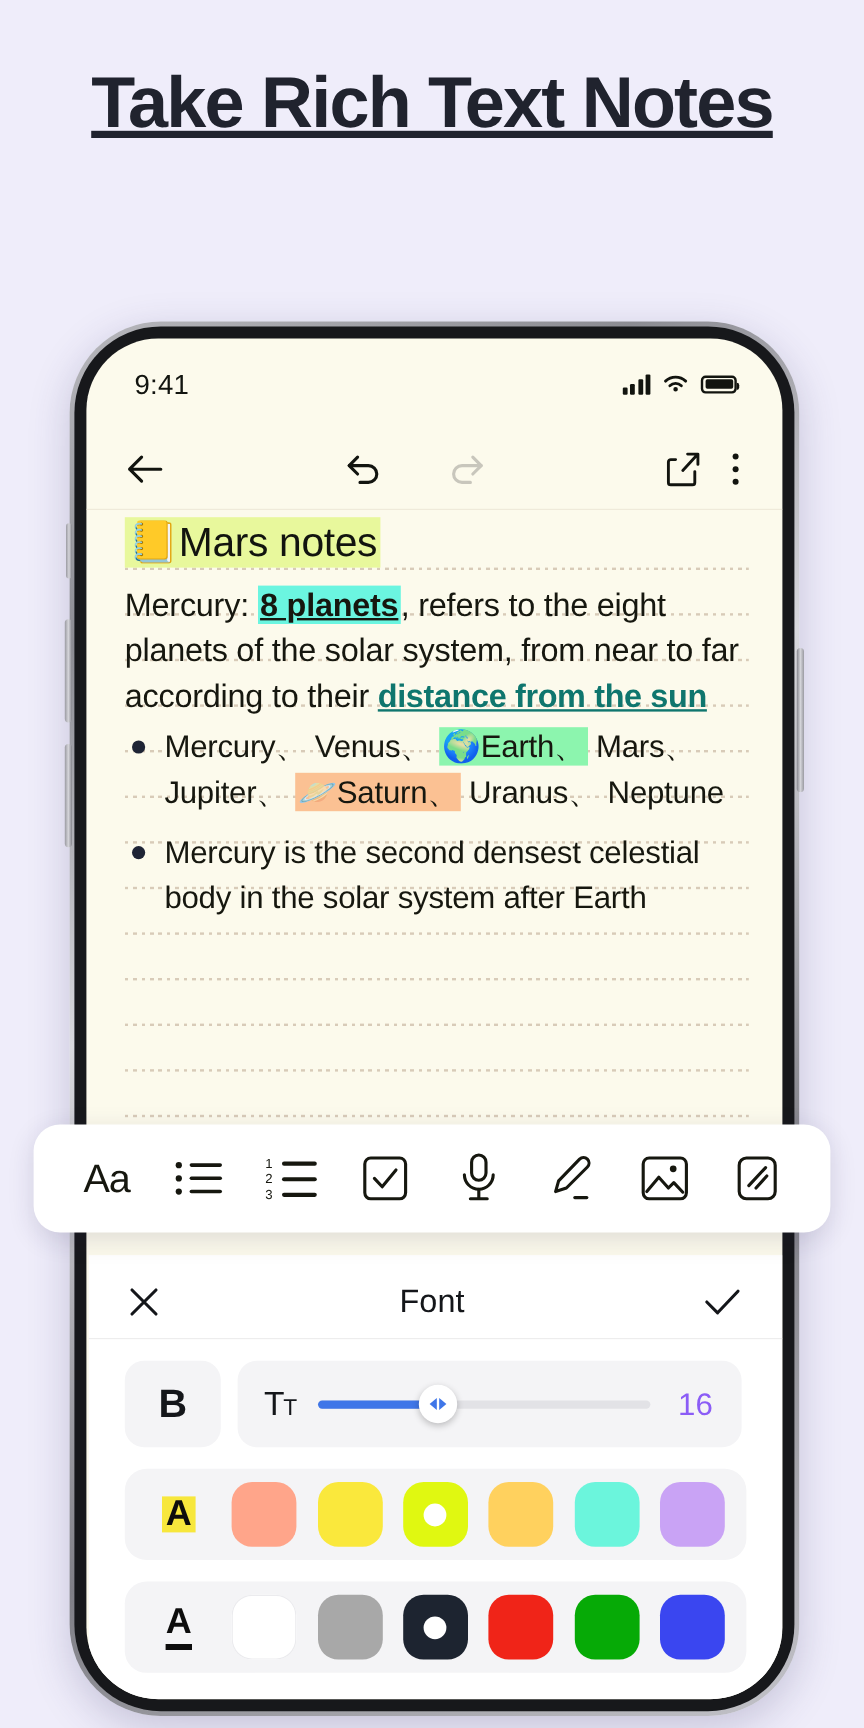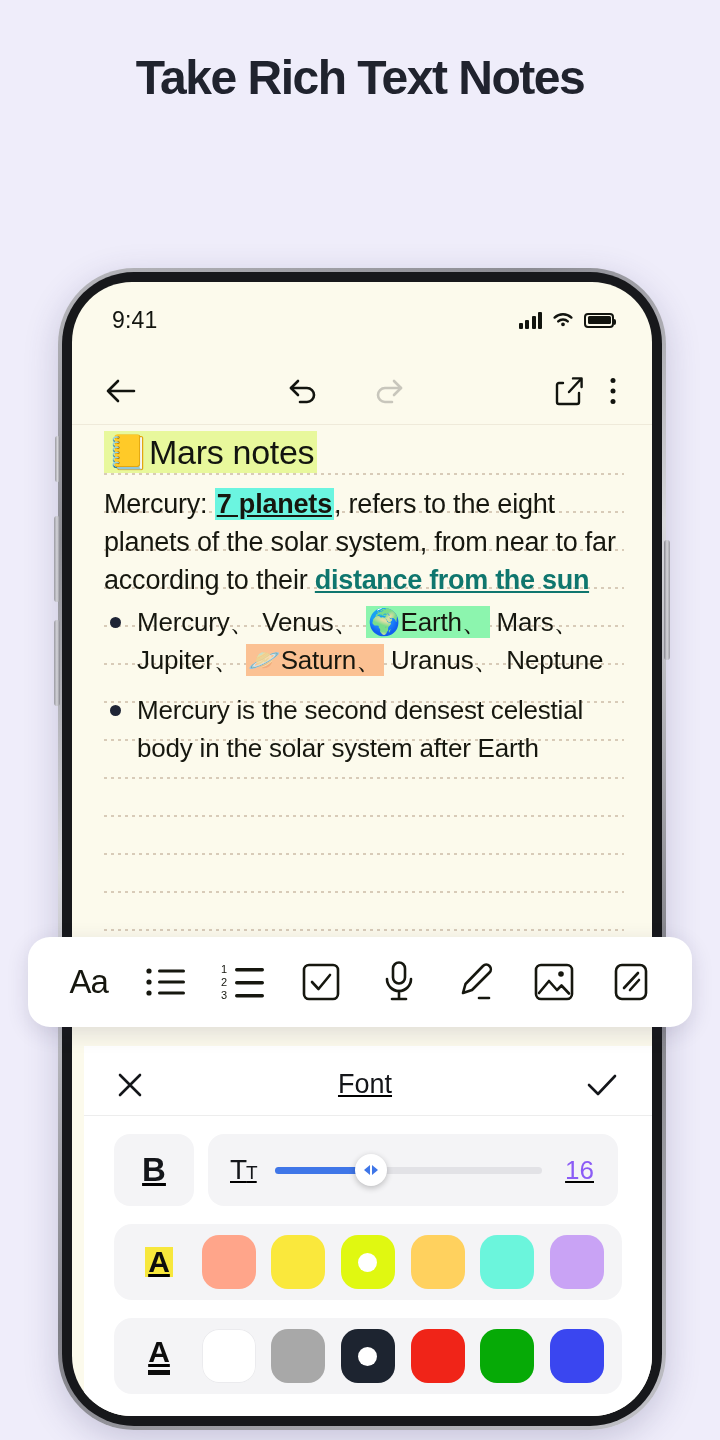--- a/index.html
+++ b/index.html
@@ -9,25 +9,26 @@
     font-family:"Liberation Sans", sans-serif;
     overflow:hidden;
     position:relative;
   }
 
   
   .headline {
     position:absolute;
     top:46px; left:0; width:720px;
     text-align:center;
-    font-size:48px;
+    font-size:60px;
     line-height:1.33;
     font-weight:bold;
     letter-spacing:-1.5px;
     color:#20232E;
+    text-decoration:underline;
   }
 
   
   .phone-wrap { position:absolute; left:58px; top:268px; width:608px; height:1162px; }
 
   .phone-outer {
     position:absolute; inset:0;
     background:linear-gradient(150deg,#b8b8bd 0%,#8c8c93 18%,#d9d9de 40%,#7f7f86 70%,#c3c3c9 100%);
     border-radius:76px;
     box-shadow:0 10px 34px rgba(60,55,110,.22);
@@ -272,36 +273,36 @@
           <div style="top: 424px;"></div>
           <div style="top: 462px;"></div>
           <div style="top: 500px;"></div>
         </div>
 
       <div class="note-title">
         <span class="hl-title"><span>📒</span><span>Mars notes</span></span>
       </div>
 
       <div class="para">
-        <span>Mercury: </span><span class="hl-cyan">7 planets</span><span>, refers to the eight planets of the solar system, from near to far according to their </span><span class="link">distance from the sun</span>
+        <span>Mercury: </span><span class="hl-cyan">8 planets</span><span>, refers to the eight planets of the solar system, from near to far according to their </span><span class="link">distance from the sun</span>
       </div>
 
       <div class="bullet-list">
         <div class="bullet">
           <span class="dot"></span>
           <span id="bullet-0"><span>Mercury、 Venus、 </span><span style="background: rgb(140, 245, 174); padding: 1px 2px;">🌍Earth、</span><span> Mars、 Jupiter、 </span><span style="background: rgb(251, 193, 147); padding: 1px 2px;">🪐Saturn、</span><span> Uranus、 Neptune</span></span>
         </div>
         <div class="bullet">
           <span class="dot"></span>
           <span id="bullet-1"><span>Mercury is the second densest celestial body in the solar system after Earth</span></span>
         </div>
       </div>
     </div>
 
-    <div class="font-panel" style="position:absolute;left:12px;right:0;bottom:0;text-decoration:underline;">
+    <div class="font-panel" style="position:absolute;left:2px;right:0;bottom:0;">
       <div class="fp-head">
         <span class="ico">
           <svg width="28" height="28" viewBox="0 0 28 28">
             <path d="M4 4 L24 24 M24 4 L4 24" stroke="#14161A" stroke-width="2.6" stroke-linecap="round"></path>
           </svg>
         </span>
         <span class="fp-title">Font</span>
         <span class="ico">
           <svg width="32" height="26" viewBox="0 0 32 26">
             <path d="M3 13 L12 22 L29 4" stroke="#14161A" stroke-width="2.6" fill="none" stroke-linecap="round" stroke-linejoin="round"></path>

